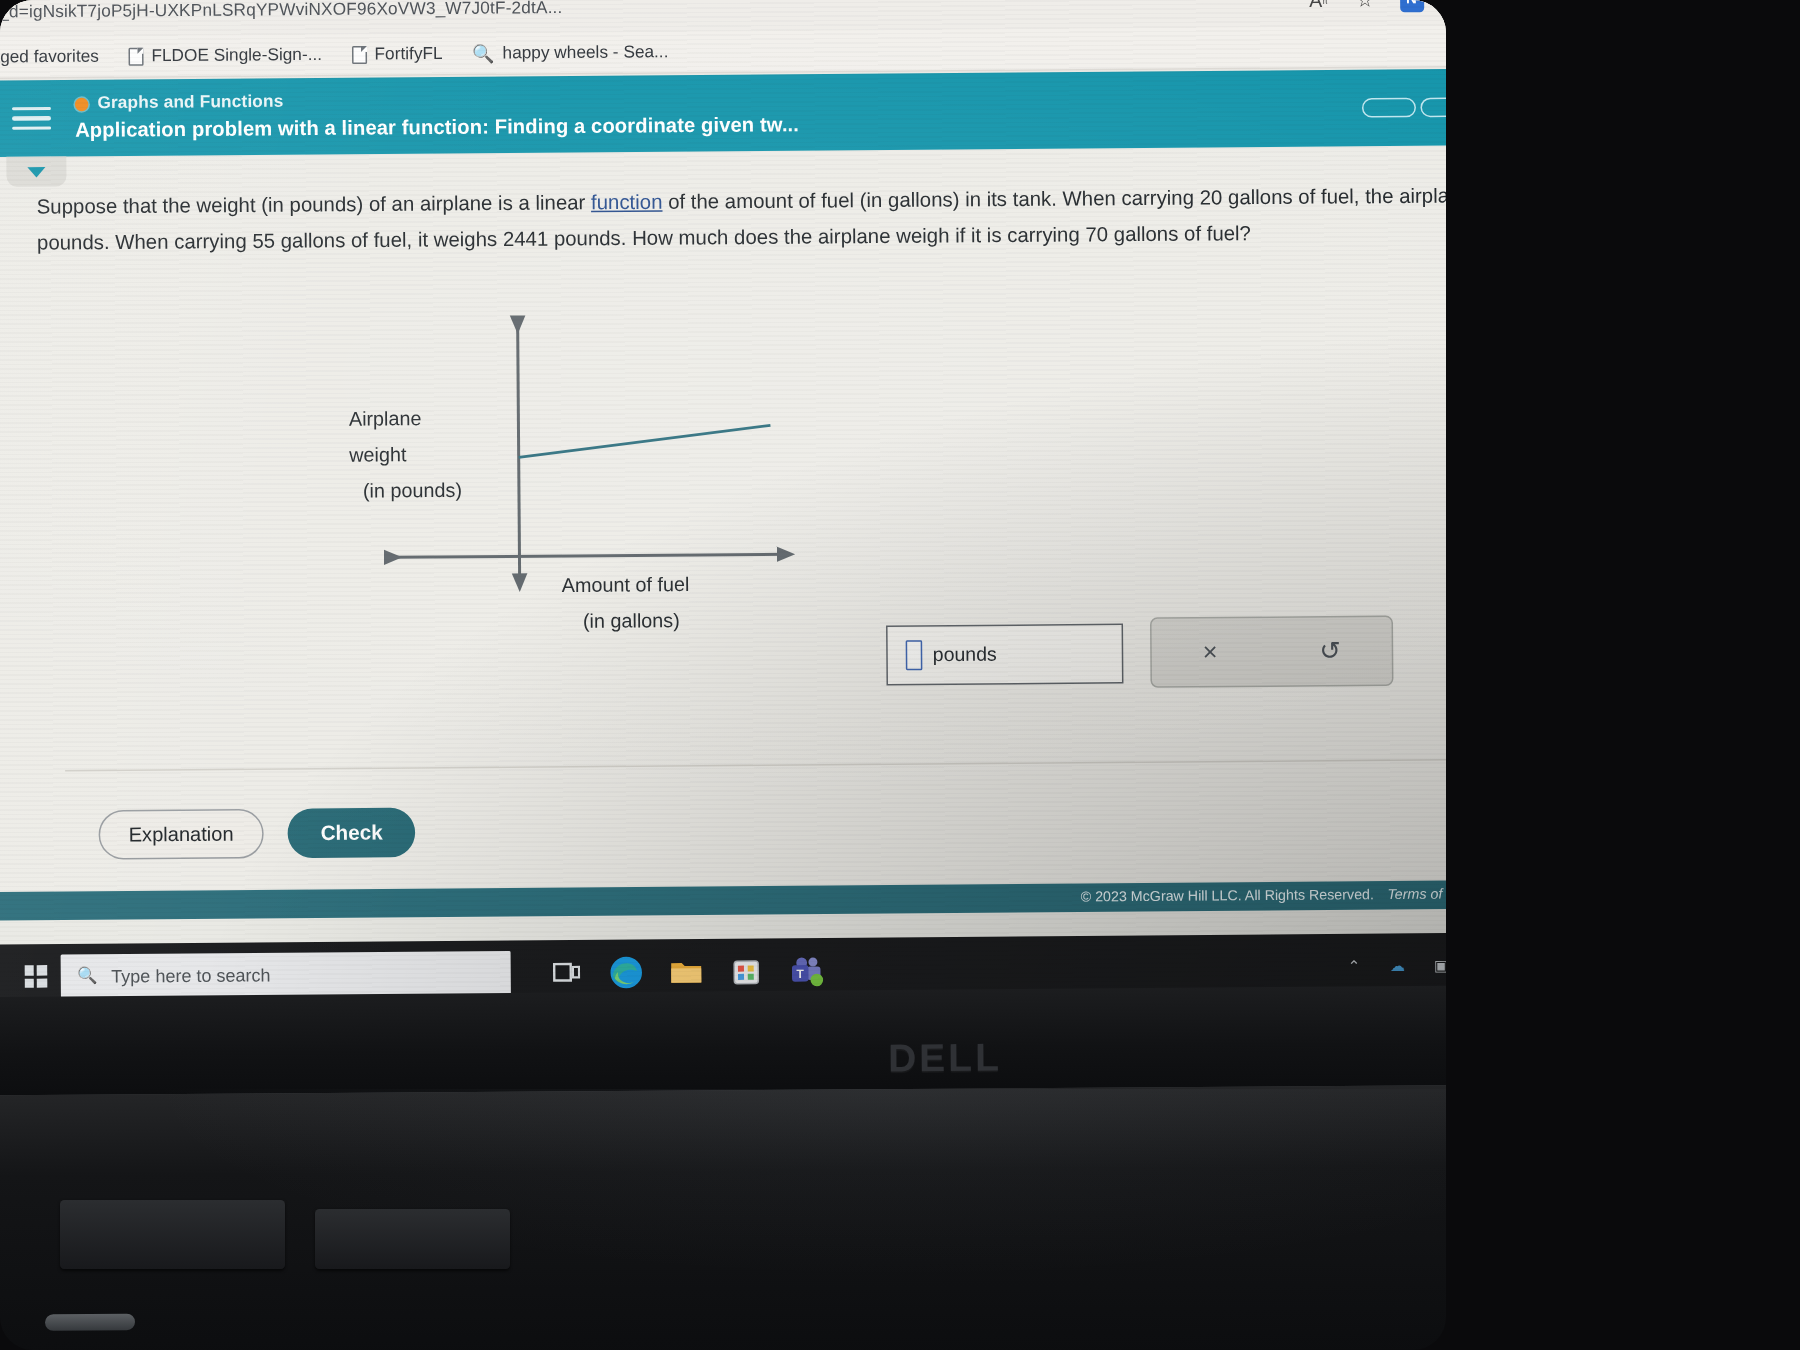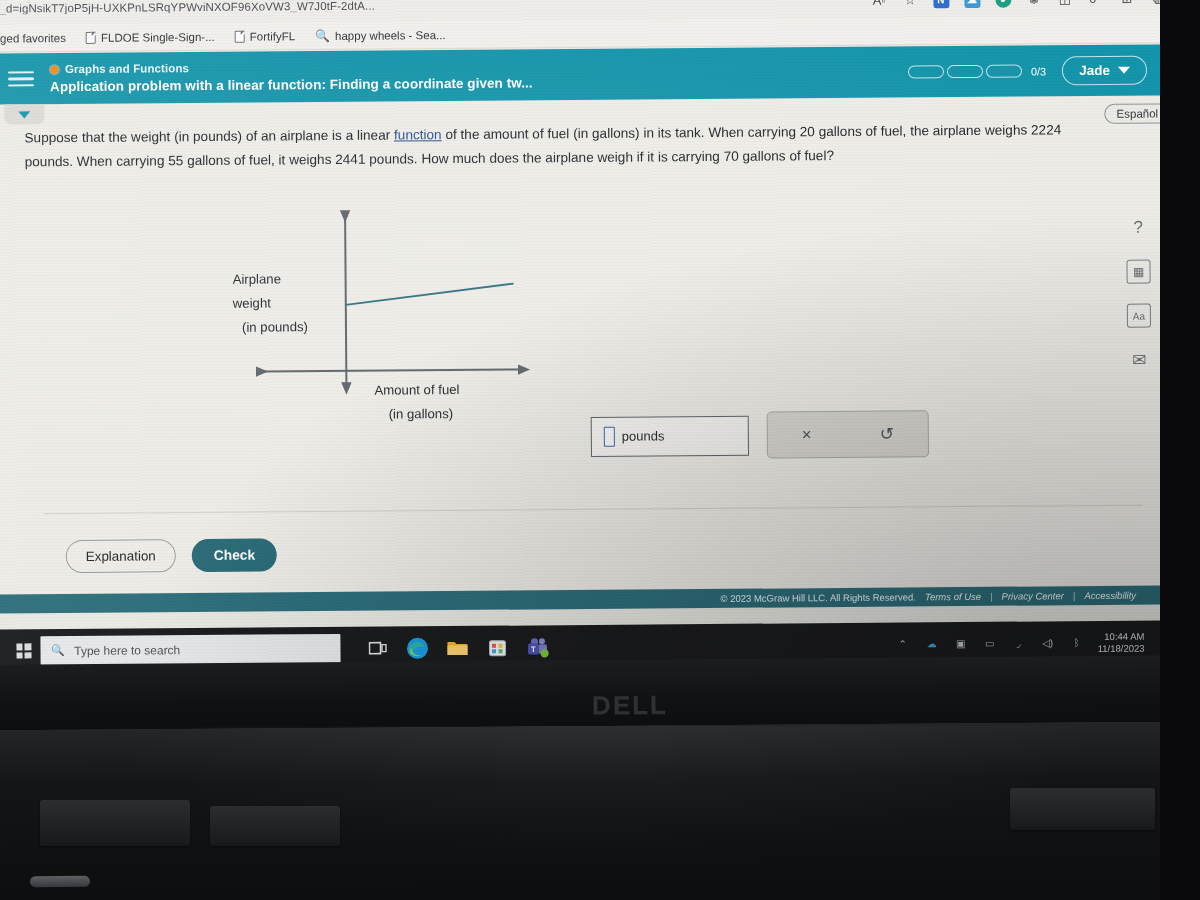--- a/index.html
+++ b/index.html
@@ -6,23 +6,24 @@
   html, body {
     width: 1200px; height: 900px;
     overflow: hidden;
     font-family: "Liberation Sans", sans-serif;
     background: #0a0a0c;
   }
 
   
   #photo {
     position: relative;
-    width: 1160px; height: 900px;
+    width: 964px; height: 900px;
     background: linear-gradient(178deg,#141416 0%, #0e0e10 45%, #161618 60%, #09090b 100%);
     overflow: hidden;
+    border-radius: 22px;
   }
 
   
   #screen {
     position: absolute;
     left: -6px; top: -8px;
     width: 1185px; height: 676px;
     background: #e9e9e4;
     transform: rotate(-0.45deg);
     box-shadow: 0 6px 26px rgba(0,0,0,.75);

